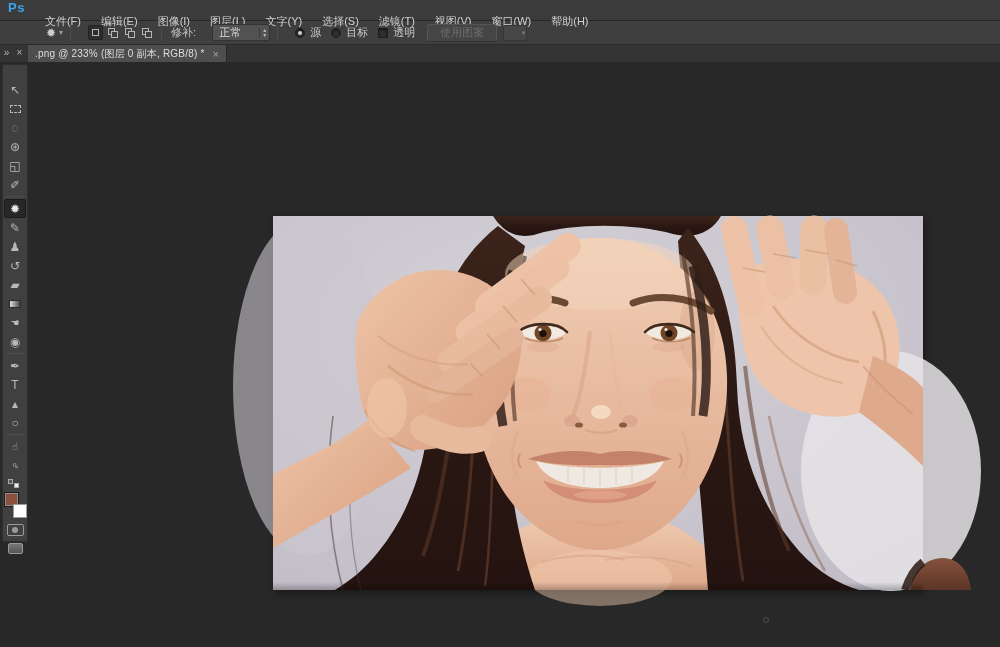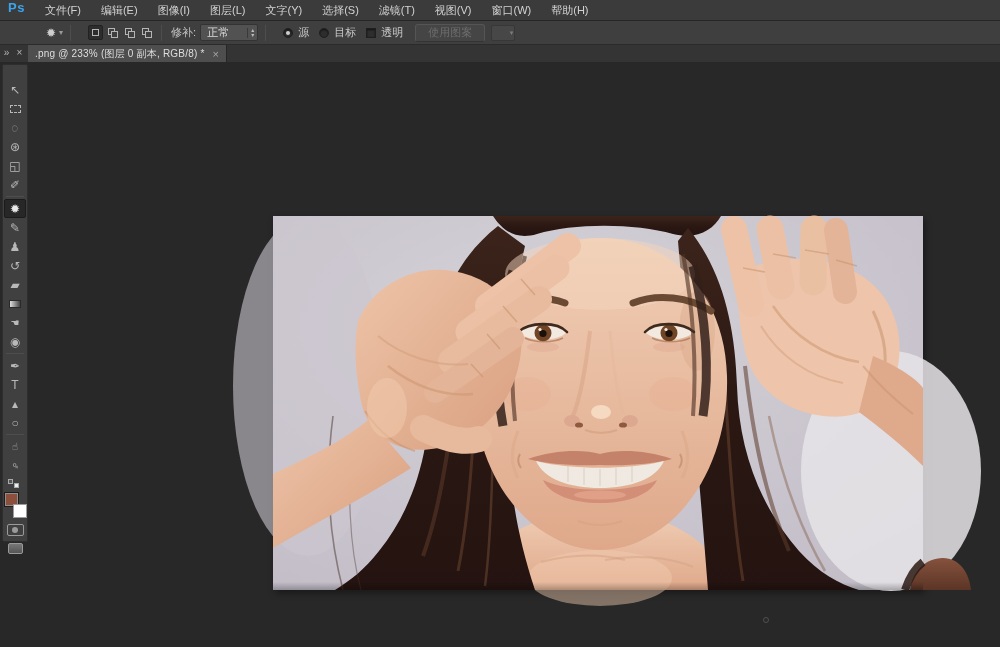--- a/index.html
+++ b/index.html
@@ -3,37 +3,37 @@
 <meta charset="utf-8">
 <style>
   * { margin:0; padding:0; box-sizing:border-box; }
   html,body { width:1000px; height:647px; overflow:hidden; background:#282828;
     font-family:"Liberation Sans","DejaVu Sans",sans-serif; -webkit-font-smoothing:antialiased; }
 
   
   .menubar { height:21px; background:#3b3b3b; border-bottom:1px solid #262626;
     display:flex; align-items:flex-start; padding-left:8px; color:#d2d2d2; font-size:11px; }
   .ps-logo { color:#3ba4ee; font-weight:bold; font-size:13px; margin-right:10px; letter-spacing:.5px; }
-  .menu-item { padding:0 10px; line-height:20px; cursor:default; }
+  .menu-item { padding:11px 10px; line-height:20px; cursor:default; }
 
   
   .optionsbar { height:24px; background:#3f3f3f; border-bottom:1px solid #2b2b2b;
     display:flex; align-items:center; color:#c9c9c9; font-size:11px; }
   .preset { margin-left:46px; display:flex; align-items:center; gap:3px; }
   .preset .pg { color:#cfcfcf; font-size:12px; }
   .pc { color:#9a9a9a; font-size:8px; }
   .osep { width:1px; height:16px; background:#2e2e2e; border-right:1px solid #4d4d4d; margin:0 7px; }
   .modes { display:flex; gap:2px; margin-left:10px; }
   .mode { width:15px; height:15px; display:flex; align-items:center; justify-content:center;
     position:relative; border-radius:2px; }
   .mode.pressed { background:#2d2d2d; border:1px solid #222; }
   .mode i { display:block; width:7px; height:7px; border:1px solid #b5b5b5; background:transparent; }
   .mode i.b { position:absolute; left:6px; top:6px; background:#3f3f3f; }
   .mode i.a { position:absolute; left:3px; top:3px; }
-  .opt-label { margin:0 4px 0 2px; color:#c4c4c4; }
+  .opt-label { margin:0 16px 0 2px; color:#c4c4c4; }
   .select { width:58px; height:17px; background:#525252; border:1px solid #333;
     border-radius:2px; display:flex; align-items:center; justify-content:space-between;
     padding:0 3px 0 6px; color:#dcdcdc; }
   .select .spin { display:flex; flex-direction:column; line-height:4px; font-size:6px;
     color:#bdbdbd; border-left:1px solid #3a3a3a; padding-left:3px; font-style:normal; }
   .select .spin i { font-style:normal; height:5px; }
   .radio, .check { display:flex; align-items:center; gap:5px; margin-left:10px; cursor:default; }
   .rdot { width:10px; height:10px; border-radius:50%; background:#2e2e2e;
     border:1px solid #1f1f1f; box-shadow:inset 0 1px 2px rgba(0,0,0,.6); position:relative; }
   .radio.checked .rdot::after { content:""; position:absolute; left:2px; top:2px; width:4px;

